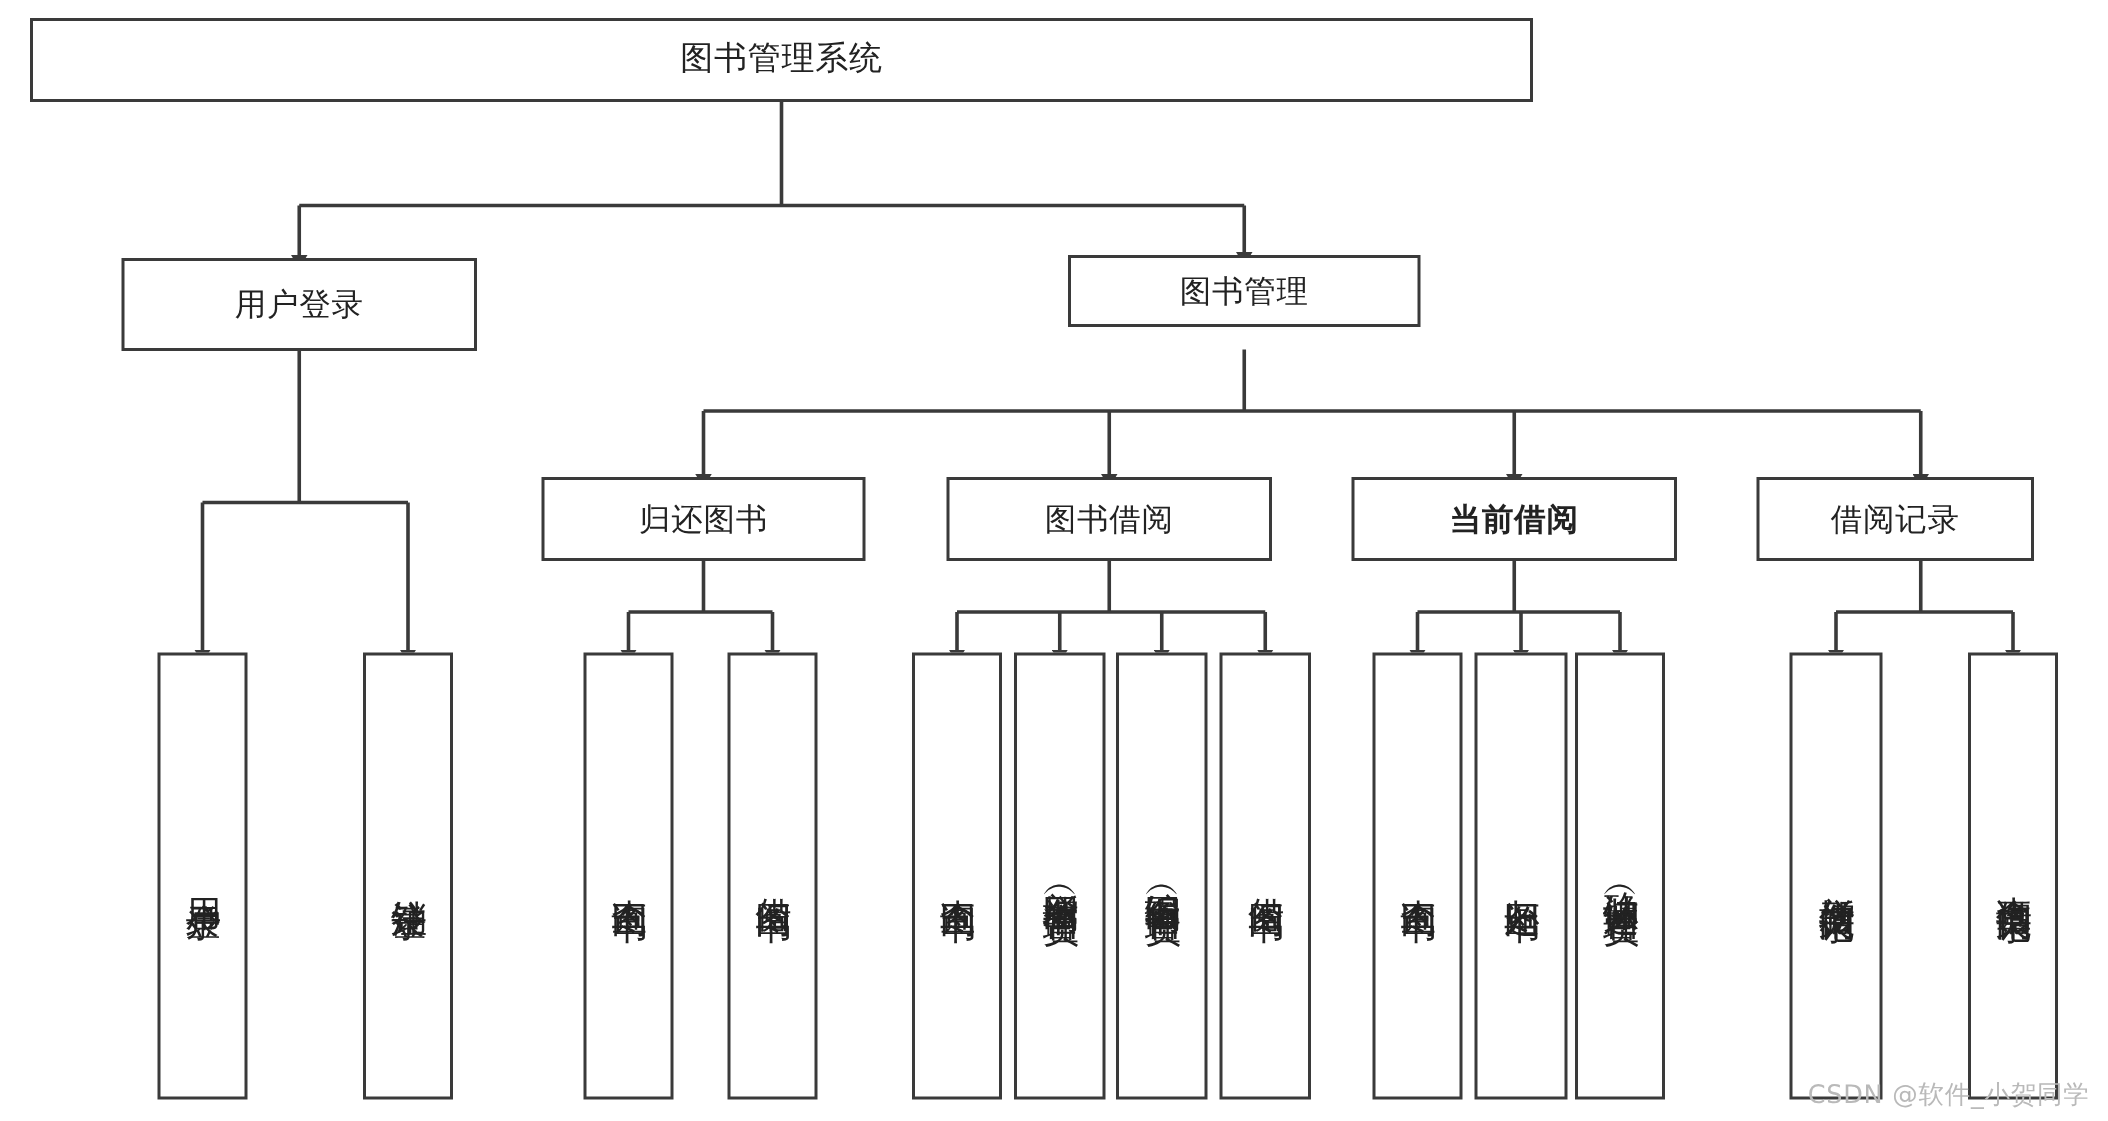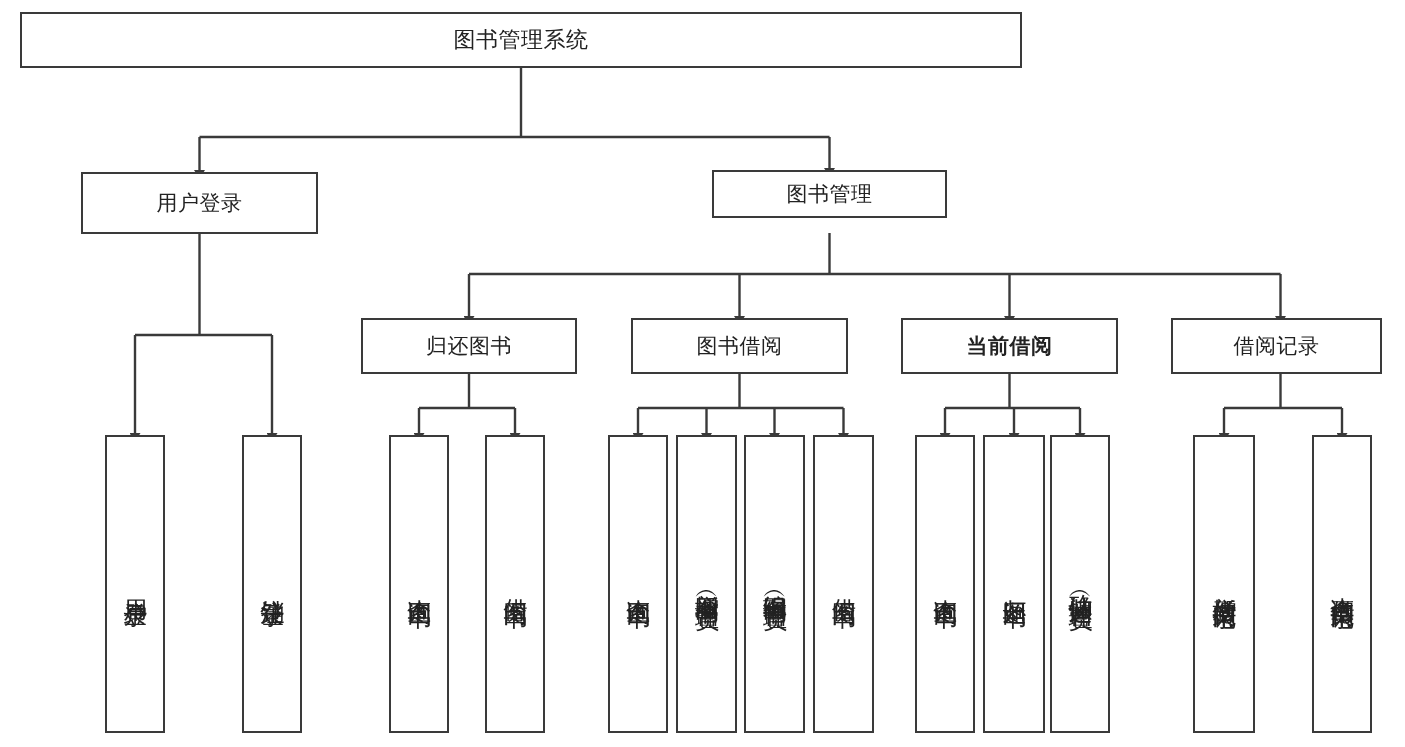--- a/index.html
+++ b/index.html
@@ -132,21 +132,21 @@
       </div>
       <div class="node horiz" id="node-newbook" style="left: 361px; top: 318px; width: 216px; height: 56px;">
         <span class="node-label">归还图书</span>
       </div>
       <div class="node horiz" id="node-borrow" style="left: 631px; top: 318px; width: 217px; height: 56px;">
         <span class="node-label">图书借阅</span>
       </div>
       <div class="node horiz" id="node-current" style="left: 901px; top: 318px; width: 217px; height: 56px; font-weight: bold;">
         <span class="node-label">当前借阅</span>
       </div>
-      <div class="node horiz" id="node-records" style="left: 1171px; top: 318px; width: 211px; height: 56px;">
+      <div class="node horiz" id="node-records" style="left: 1171px; top: 318px; width: 185px; height: 56px;">
         <span class="node-label">借阅记录</span>
       </div>
       <div class="node vert" id="node-leaf-login-1" style="left: 105px; top: 435px; width: 60px; height: 298px;">
         <span class="node-label">用户登录</span>
       </div>
       <div class="node vert" id="node-leaf-login-2" style="left: 242px; top: 435px; width: 60px; height: 298px;">
         <span class="node-label">注销登录</span>
       </div>
       <div class="node vert" id="node-leaf-new-1" style="left: 389px; top: 435px; width: 60px; height: 298px;">
         <span class="node-label">查询图书</span>
@@ -176,13 +176,14 @@
         <span class="node-label">确认归还（管理员）</span>
       </div>
       <div class="node vert" id="node-leaf-rec-1" style="left: 1193px; top: 435px; width: 62px; height: 298px;">
         <span class="node-label">新增借阅记录</span>
       </div>
       <div class="node vert" id="node-leaf-rec-2" style="left: 1312px; top: 435px; width: 60px; height: 298px;">
         <span class="node-label">查询借阅记录</span>
       </div>
     </div>
 
+  <div id="watermark">CSDN @软件_小贺同学</div>
 </div>
 
 </body></html>

